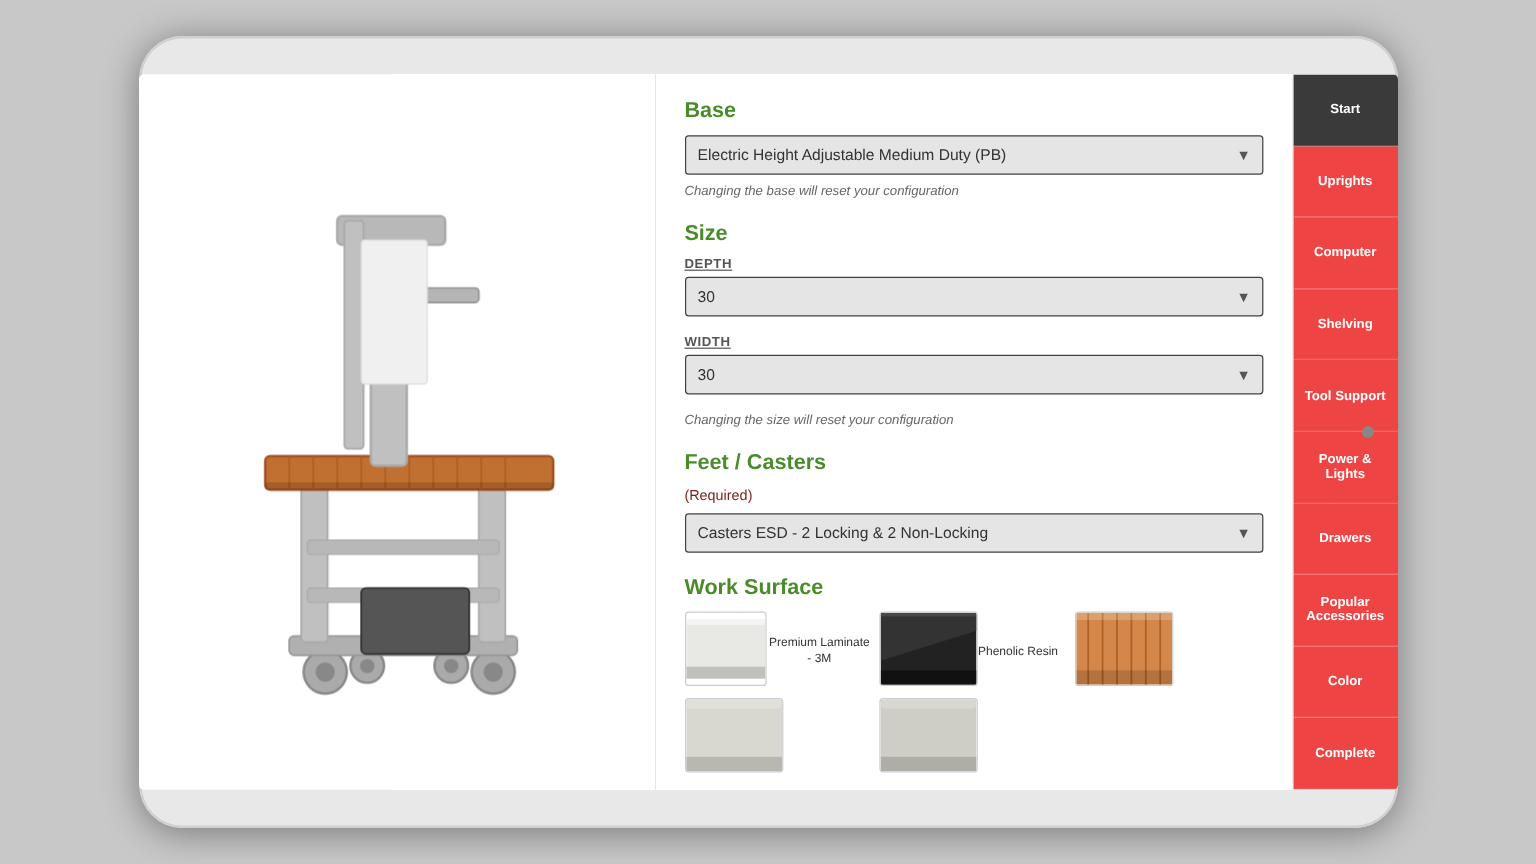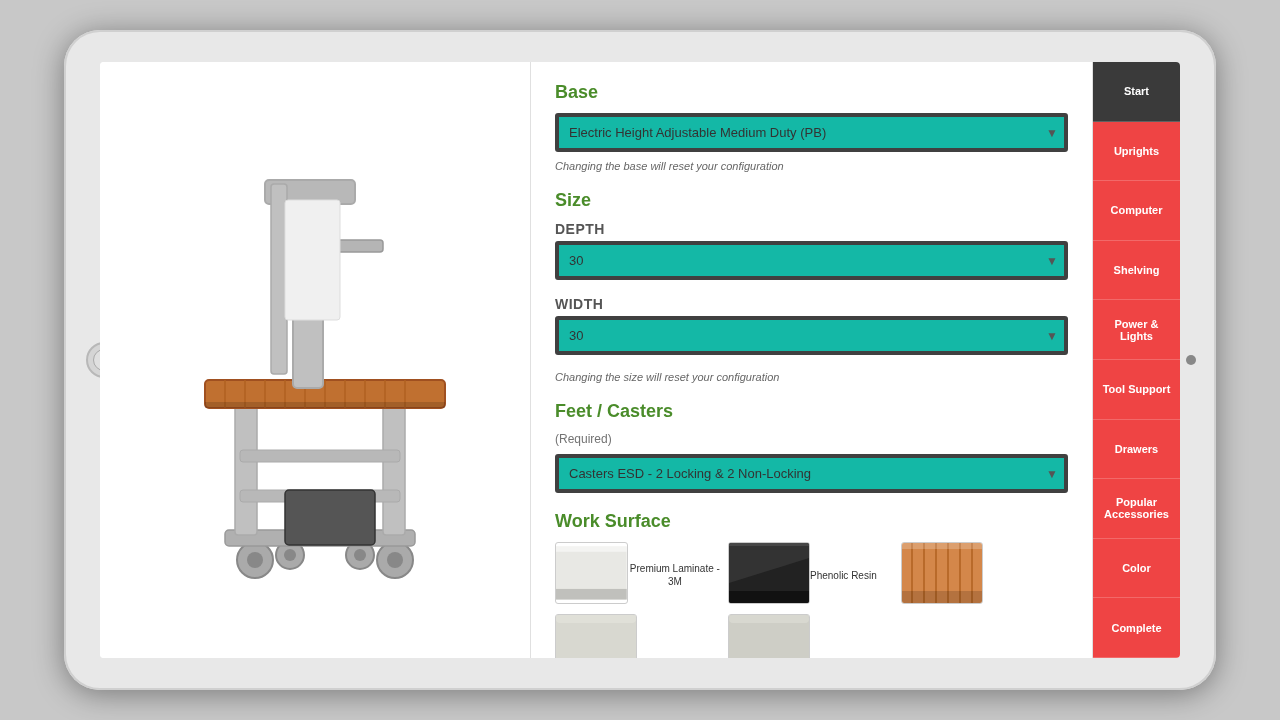--- a/index.html
+++ b/index.html
@@ -11,21 +11,21 @@
       width: 1280px;
       height: 720px;
       font-family: Arial, sans-serif;
       overflow: hidden;
     }
 
     
     .ipad-frame {
       background: #e8e8e8;
       border-radius: 36px;
-      width: 1152px;
+      width: 1049px;
       height: 660px;
       position: relative;
       display: flex;
       align-items: center;
       justify-content: center;
       box-shadow: 0 4px 30px rgba(0,0,0,0.4), inset 0 0 0 2px #d0d0d0;
     }
 
     
     .home-button {
@@ -130,23 +130,23 @@
     }
 
     
     .dropdown-wrapper {
       position: relative;
       margin-bottom: 8px;
     }
     .dropdown-select {
       width: 100%;
       padding: 8px 32px 8px 10px;
-      border: 4px solid #404040;
+      border: 1px solid #404040;
       border-radius: 3px;
-      background: #14b8a6;
+      background: #e5e5e5;
       font-size: 13px;
       appearance: none;
       -webkit-appearance: none;
       cursor: pointer;
       color: #333;
     }
     .dropdown-arrow {
       position: absolute;
       right: 10px;
       top: 50%;
@@ -167,31 +167,32 @@
       margin-bottom: 18px;
     }
 
     .size-row {
       display: flex;
       flex-direction: column;
       gap: 8px;
     }
 
     .field-label {
-      font-size: 14px;
+      font-size: 11px;
       font-weight: bold;
       color: #555;
       margin-bottom: 4px;
       letter-spacing: 0.5px;
+      text-decoration: underline;
     }
 
     
     .required-label {
       font-size: 12px;
-      color: #737373;
+      color: #7f1d1d;
       margin-bottom: 8px;
     }
 
     
     .work-surface-grid {
       display: grid;
       grid-template-columns: repeat(3, 1fr);
       gap: 6px;
       margin-top: 8px;
     }
@@ -426,27 +427,27 @@
       <div class="nav-item green">
         <span>Uprights</span>
       </div>
       <div class="nav-item green">
         <span>Computer</span>
       </div>
       <div class="nav-item green">
         <span>Shelving</span>
       </div>
       <div class="nav-item green">
+        <span>Tool Support</span>
+      </div>
+      <div class="nav-item green">
         <span style="white-space:pre-line;">Power &amp;
 Lights</span>
       </div>
       <div class="nav-item green">
-        <span>Tool Support</span>
-      </div>
-      <div class="nav-item green">
         <span>Drawers</span>
       </div>
       <div class="nav-item green">
         <span>Popular Accessories</span>
       </div>
       <div class="nav-item green">
         <span>Color</span>
       </div>
       <div class="nav-item green">
         <span>Complete</span>

